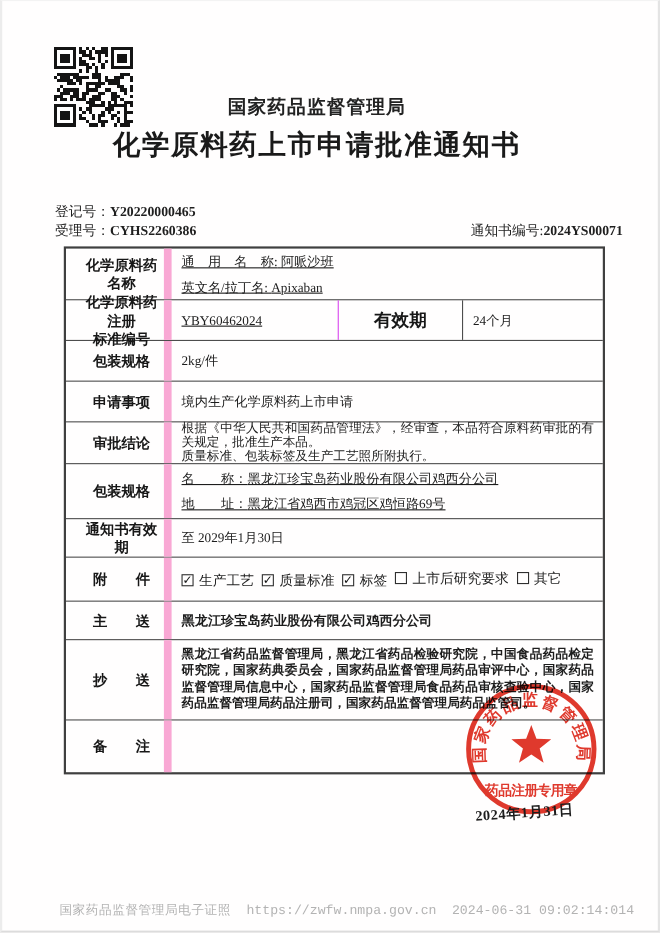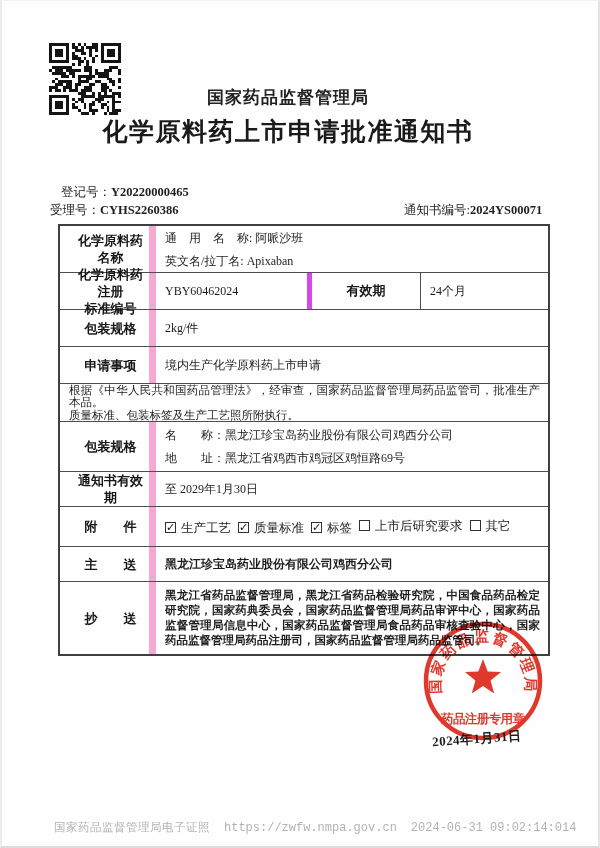--- a/index.html
+++ b/index.html
@@ -13,36 +13,36 @@
   .abs{position:absolute;}
   
   .qr{left:47px;top:41px;width:72px;height:74px;}
   .agency{left:0;top:85px;width:572px;text-align:center;
     font-family:"Liberation Sans","DejaVu Sans",sans-serif;
     font-size:17px;font-weight:700;letter-spacing:1px;color:#222;}
   .doc-title{left:0;top:114px;width:572px;text-align:center;
     font-size:25px;font-weight:600;letter-spacing:1.5px;color:#1a1a1a;}
   .meta{font-size:12.5px;color:#1f1f1f;white-space:nowrap;}
   .meta b{font-family:"Liberation Serif",serif;font-weight:700;}
-  .meta-reg{left:48px;top:183px;margin-left:11px;}
+  .meta-reg{left:48px;top:183px;}
   .meta-accept{left:48px;top:201px;}
-  .meta-notice{left:402px;top:201px;}
+  .meta-notice{left:426px;top:201px;}
   
   .tbl{left:56px;top:223px;width:492px;border:2px solid #3f3f3f;box-sizing:border-box;}
   .row{display:flex;box-sizing:border-box;border-top:1px solid #4d4d4d;align-items:stretch;}
   .row:first-child{border-top:none;}
   .lab{flex:0 0 96px;box-sizing:border-box;border-right:7px solid #f9a8d4;
     display:flex;flex-direction:column;align-items:center;justify-content:center;
     font-weight:700;font-size:13px;text-align:center;line-height:17px;color:#171717;padding-left:12px;}
   .con{flex:1;box-sizing:border-box;display:flex;flex-direction:column;justify-content:center;
     padding:3px 8px 3px 9px;font-size:12px;line-height:16px;color:#1d1d1d;}
-  .con .pair{white-space:nowrap;}
+  .con .pair{white-space:nowrap;text-decoration:underline;}
   .mid{flex:0 0 151px;}
-  .vlab{flex:0 0 114px;box-sizing:border-box;border-left:5px solid #d946ef;border-right:1px solid #4d4d4d;
-    display:flex;align-items:center;justify-content:center;font-weight:700;font-size:13px;color:#171717;}
+  .vlab{flex:0 0 114px;box-sizing:border-box;border-left:1px solid #d946ef;border-right:1px solid #4d4d4d;
+    display:flex;align-items:center;justify-content:center;font-weight:700;font-size:16px;color:#171717;}
   .vval{flex:1;display:flex;align-items:center;padding-left:9px;font-size:12px;}
   .h1{height:46px;}.h2{height:37px;}.h3{height:37px;}.h4{height:37px;}
   .h5{height:38px;}.h6{height:50px;}.h7{height:35px;}.h8{height:40px;}
   .h9{height:35px;justify-content:flex-end;}.h10{height:73px;}.h11{height:48px;}
   .small{font-size:11.5px;line-height:12.6px;text-align:justify;}
   .cc-text{font-size:11.5px;line-height:15.1px;text-align:justify;}
   .gap6{row-gap:7px;}
   
   .att-item{display:inline-flex;align-items:center;margin-right:7px;white-space:nowrap;font-size:12.5px;}
   .cb{display:inline-flex;align-items:center;justify-content:center;width:11px;height:11px;
@@ -331,22 +331,23 @@
       <div class="lab">包装规格</div>
       <div class="con">2kg/件</div>
     </div>
 
     <div class="row h4">
       <div class="lab">申请事项</div>
       <div class="con">境内生产化学原料药上市申请</div>
     </div>
 
     <div class="row h5">
+      <div class="lab">审批结论</div>
       <div class="con small">
-        <div>根据《中华人民共和国药品管理法》，经审查，国家药品监督管理局药品监管司，批准生产本品。</div>
+        <div>根据《中华人民共和国药品管理法》，经审查，本品符合原料药审批的有关规定，批准生产本品。</div>
         <div>质量标准、包装标签及生产工艺照所附执行。</div>
       </div>
     </div>
 
     <div class="row h6">
       <div class="lab">包装规格</div>
       <div class="con gap6">
         <div class="pair"><span>名　　称：</span><span>黑龙江珍宝岛药业股份有限公司鸡西分公司</span></div>
         <div class="pair"><span>地　　址：</span><span>黑龙江省鸡西市鸡冠区鸡恒路69号</span></div>
       </div>
@@ -382,20 +383,24 @@
     <div class="row h9">
       <div class="lab">主　　送</div>
       <div class="con" style="font-weight:600;">黑龙江珍宝岛药业股份有限公司鸡西分公司</div>
     </div>
 
     <div class="row h10">
       <div class="lab">抄　　送</div>
       <div class="con cc-text" style="font-weight:600;">黑龙江省药品监督管理局，黑龙江省药品检验研究院，中国食品药品检定研究院，国家药典委员会，国家药品监督管理局药品审评中心，国家药品监督管理局信息中心，国家药品监督管理局食品药品审核查验中心，国家药品监督管理局药品注册司，国家药品监督管理局药品监管司。</div>
     </div>
 
+    <div class="row h11">
+      <div class="lab">备　　注</div>
+      <div class="con"></div>
+    </div>
 
   </div>
 
   <svg class="abs seal" viewBox="-77 -77 154 154" aria-hidden="true">
     <circle r="57" fill="none" stroke="#dd2a1d" stroke-width="4.5"></circle>
     <path id="sealArc" d="M -41 14 A 42.5 42.5 0 1 1 41 14" fill="none"></path>
     <text font-size="14.5" font-weight="bold" fill="#dd2a1d" letter-spacing="2.5" font-family="Liberation Serif,serif">
       <textPath href="#sealArc" startOffset="50%" text-anchor="middle">国家药品监督管理局</textPath>
     </text>
     <polygon fill="#dd2a1d" points="0,-22 4.7,-9.5 18.1,-8.9 7.6,-0.5 11.2,12.4 0,5 -11.2,12.4 -7.6,-0.5 -18.1,-8.9 -4.7,-9.5"></polygon>

